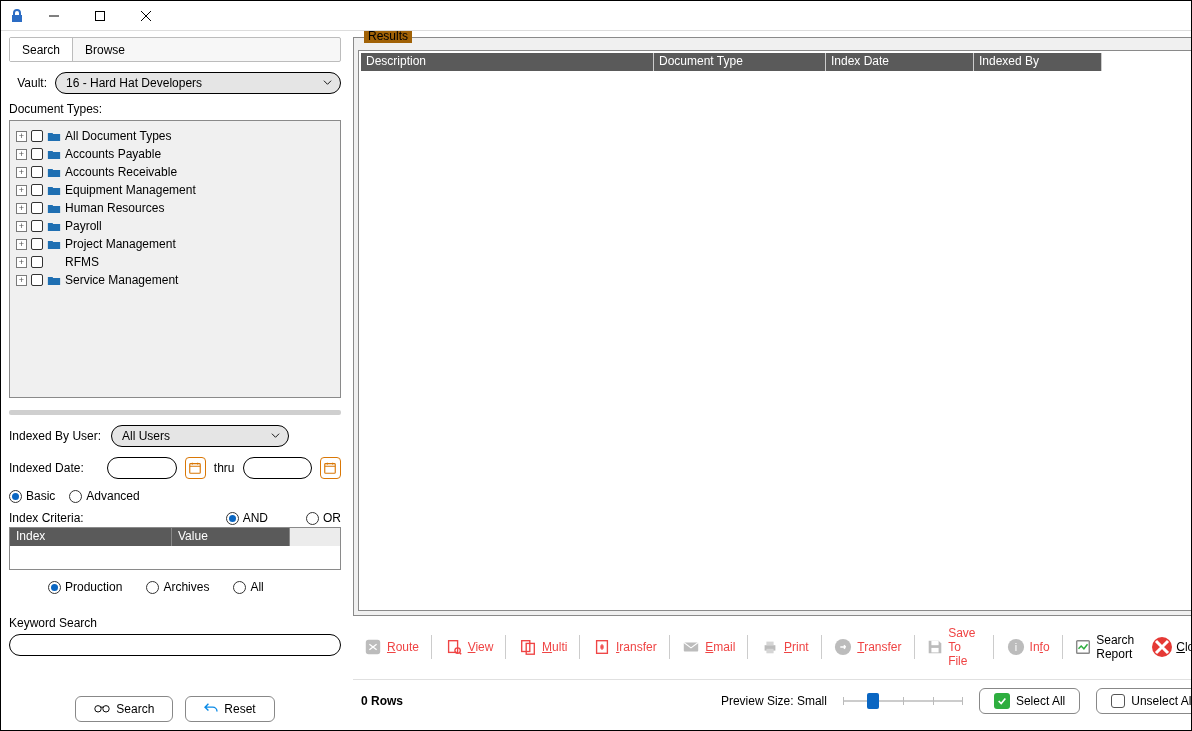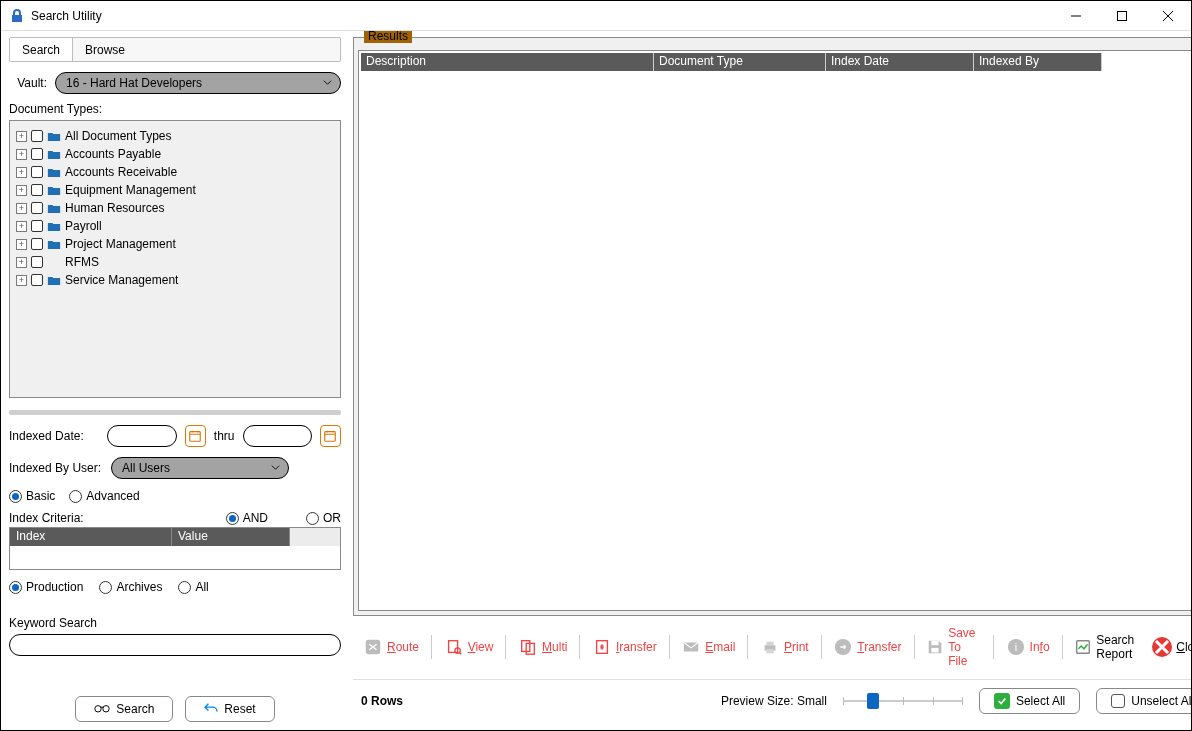--- a/index.html
+++ b/index.html
@@ -15,21 +15,21 @@
   .body { flex: 1; display: flex; padding: 6px 8px 8px 8px; gap: 12px; overflow: hidden; }
   
   .left { width: 332px; display: flex; flex-direction: column; }
   .tabs { display: flex; border: 1px solid #bcbcbc; border-radius: 2px; background: #f7f7f7; height: 26px; }
   .tab { padding: 4px 12px; border-right: 1px solid #bcbcbc; display: flex; align-items: center; }
   .tab.active { background: #fff; font-weight: 400; }
   .tab:last-child { border-right: none; }
   .row { display: flex; align-items: center; gap: 8px; margin-top: 10px; }
   .row > label { min-width: 38px; text-align: right; }
   .combo, .textin {
-    height: 22px; border: 1px solid #000; border-radius: 11px; background: #a3a3a3;
+    height: 22px; border: 1px solid #000; border-radius: 11px; background: #e5e5e5;
     padding: 0 20px 0 10px; display: flex; align-items: center; position: relative; flex: 1;
   }
   .combo .chev { position: absolute; right: 8px; top: 50%; transform: translateY(-50%); }
   .chev svg { width: 9px; height: 9px; }
   .section-label { margin-top: 8px; }
   .tree-box {
     margin-top: 4px; border: 1px solid #8a8a8a; height: 284px; padding: 6px 6px; background: #f0f0f0; overflow: auto;
   }
   .tree-item { display: flex; align-items: center; gap: 4px; height: 18px; }
   .tree-plus { width: 11px; height: 11px; border: 1px solid #7a7a7a; display: flex; align-items: center; justify-content: center; font-size: 9px; line-height: 9px; color: #555; background:#fff; }
@@ -98,21 +98,20 @@
 <body>
 
 <div class="window">
 
   <div class="titlebar">
     <span class="lock">
       <svg viewBox="0 0 16 16" fill="currentColor">
           <path d="M4 7V5a4 4 0 118 0v2h1v7H3V7h1zm2 0h4V5a2 2 0 10-4 0v2z"></path>
         </svg>
     </span>
-    <span class="title">Search Utility</span>
     <div class="ctl">
         <svg viewBox="0 0 10 10">
           <path d="M0 5h10" stroke="#000" stroke-width="1"></path>
         </svg>
       </div>
     <div class="ctl">
         <svg viewBox="0 0 10 10">
           <rect x="0.5" y="0.5" width="9" height="9" fill="none" stroke="#000" stroke-width="1"></rect>
         </svg>
       </div>
@@ -221,50 +220,50 @@
             <span class="tree-chk"></span>
             <span class="tree-folder"><svg viewBox="0 0 16 12" width="14" height="11">
                 <path d="M1 2h5l1 1h8during8v8H1z" fill="#1f6fb2"></path>
                 <path d="M1 2h5l1 1h8v8H1z" fill="#1f6fb2"></path>
               </svg></span>
             <span class="tree-label">Service Management</span>
           </div>
         </div>
 
       <div class="divider"></div>
+
+      <div class="form-row">
+        <div class="lbl">Indexed By User:</div>
+        <div class="combo" style="flex:0 0 178px;">
+          <span>All Users</span>
+          <span class="chev"><svg viewBox="0 0 10 10">
+                <path d="M1 3l4 4 4-4" fill="none" stroke="#000" stroke-width="1"></path>
+              </svg></span>
+        </div>
+      </div>
 
       <div class="form-row">
         <div class="lbl">Indexed Date:</div>
         <div class="date-in"></div>
         <div class="cal-btn">
             <svg viewBox="0 0 16 16" width="14" height="14" fill="none" stroke="currentColor" stroke-width="1.3">
               <rect x="2" y="3" width="12" height="11" rx="1"></rect>
               <path d="M2 6h12M5 2v2M11 2v2"></path>
             </svg>
           </div>
         <span>thru</span>
         <div class="date-in"></div>
         <div class="cal-btn">
             <svg viewBox="0 0 16 16" width="14" height="14" fill="none" stroke="currentColor" stroke-width="1.3">
               <rect x="2" y="3" width="12" height="11" rx="1"></rect>
               <path d="M2 6h12M5 2v2M11 2v2"></path>
             </svg>
           </div>
       </div>
 
-      <div class="form-row">
-        <div class="lbl">Indexed By User:</div>
-        <div class="combo" style="flex:0 0 178px;">
-          <span>All Users</span>
-          <span class="chev"><svg viewBox="0 0 10 10">
-                <path d="M1 3l4 4 4-4" fill="none" stroke="#000" stroke-width="1"></path>
-              </svg></span>
-        </div>
-      </div>
-
       <div class="radio-row">
         <span class="radio">
             <span class="rdot on"></span>
             <span>Basic</span>
           </span>
         <span class="radio">
             <span class="rdot"></span>
             <span>Advanced</span>
           </span>
       </div>
@@ -281,21 +280,21 @@
           </span>
       </div>
       <div class="criteria-grid">
         <div class="criteria-header-row">
           <div class="ch idx">Index</div>
           <div class="ch val">Value</div>
           <div class="ch last"></div>
         </div>
       </div>
 
-      <div class="radio-row" style="gap:16px;">
+      <div class="radio-row" style="gap:24px;margin-left:39px;">
         <span class="radio">
             <span class="rdot on"></span>
             <span>Production</span>
           </span>
         <span class="radio">
             <span class="rdot"></span>
             <span>Archives</span>
           </span>
         <span class="radio">
             <span class="rdot"></span>

